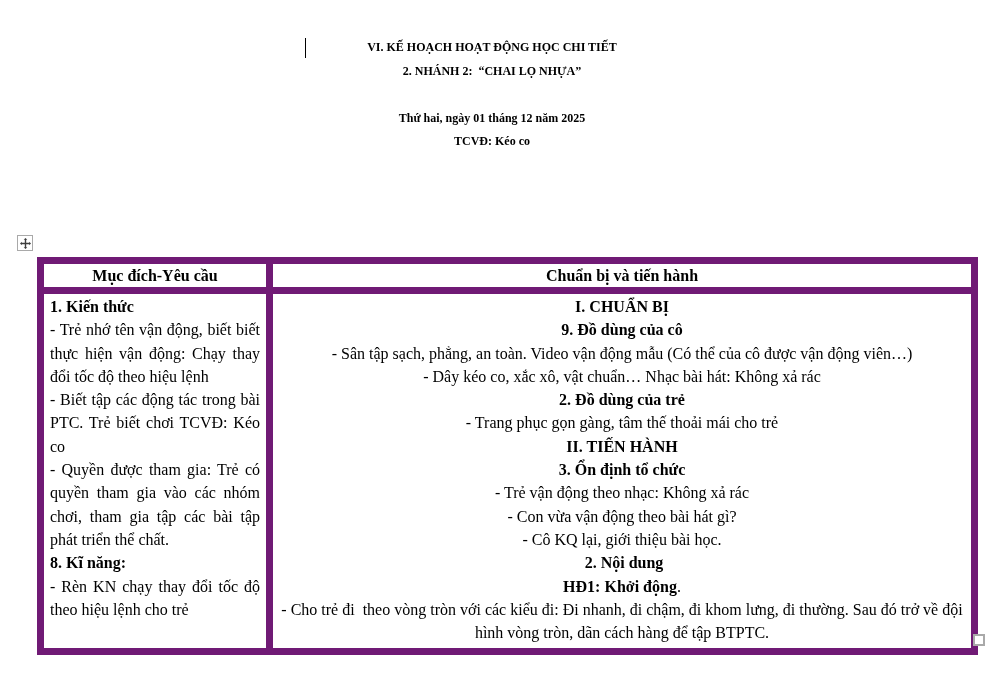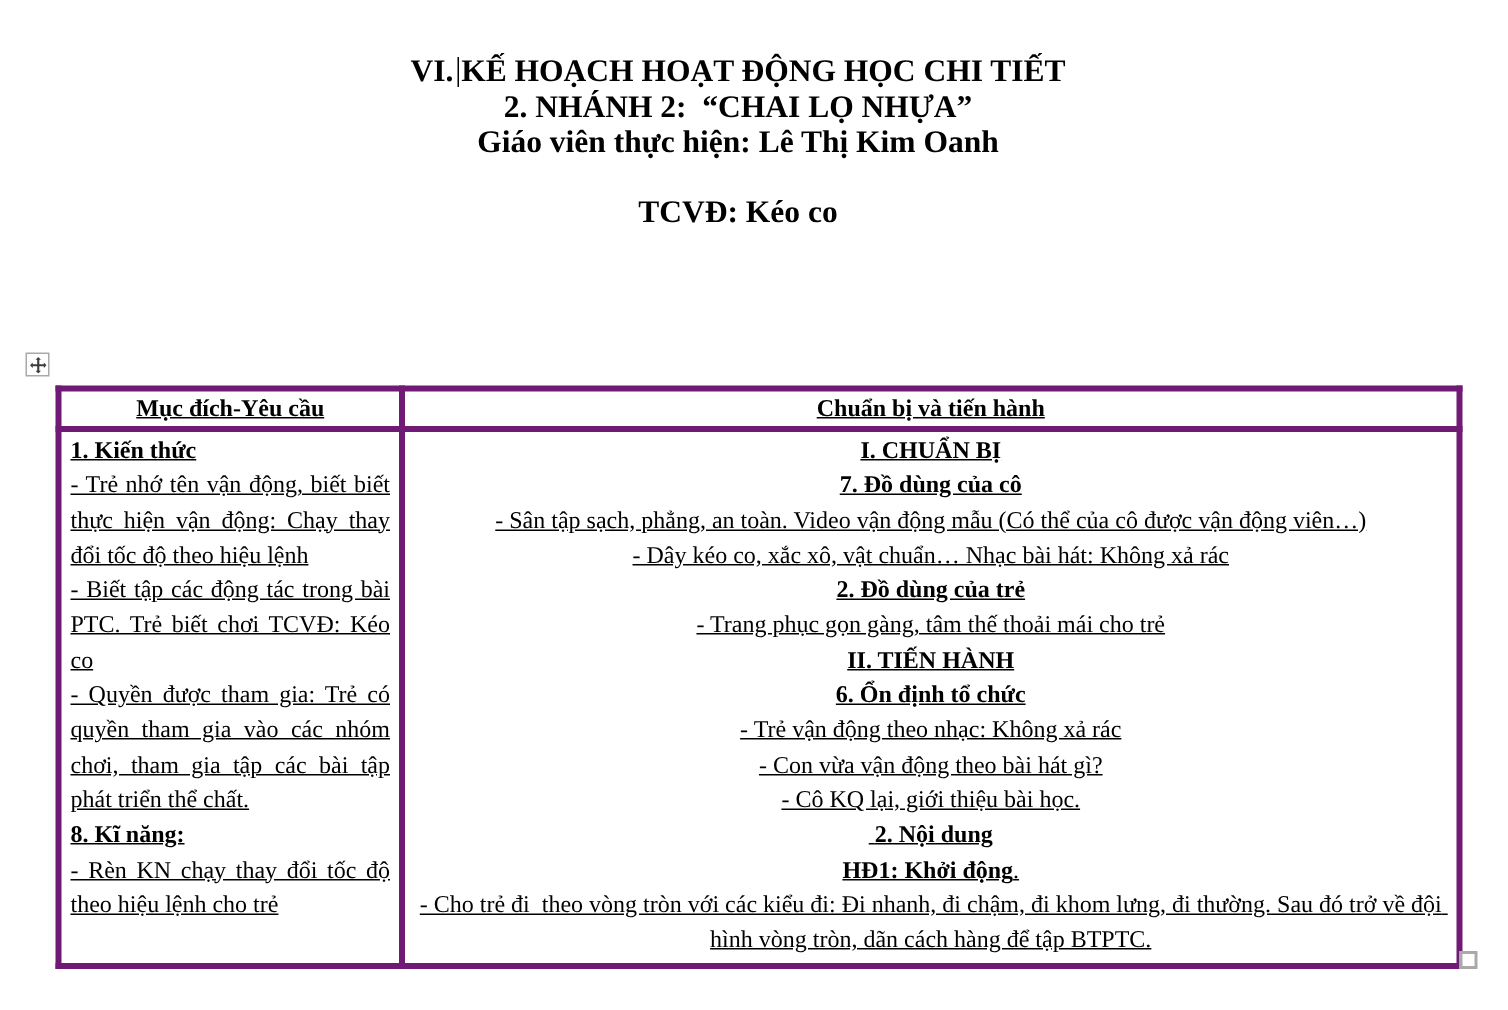--- a/index.html
+++ b/index.html
@@ -5,40 +5,39 @@
   html,body{margin:0;padding:0;}
   body{
     width:1005px;height:673px;
     background:#ffffff;color:#000;
     font-family:"Liberation Serif","DejaVu Serif",serif;
     position:relative;overflow:hidden;
   }
   .doc-header{
     position:absolute;top:36px;left:0;width:984px;
     text-align:center;font-weight:bold;
-    font-size:21px;line-height:23.5px;
+    font-size:12px;line-height:23.5px;
   }
   .hline{white-space:pre-wrap;}
   .spacer{height:23.5px;}
   .text-cursor{
     position:absolute;left:305px;top:38px;width:1px;height:20px;background:#000;
   }
   .move-handle{
     position:absolute;left:17px;top:235px;width:16px;height:16px;
     border:1px solid #a9a9a9;background:#fff;box-sizing:border-box;
     display:flex;align-items:center;justify-content:center;
   }
   table.doc-table{
     position:absolute;left:37px;top:257px;width:934px;
     border-collapse:collapse;table-layout:fixed;
     font-size:16px;
   }
   .doc-table th,.doc-table td{
-    border:4px solid #701a75;
-    text-decoration:underline;
+    border:7px solid #701a75;
   }
   .doc-table th{
     font-size:16px;font-weight:bold;text-align:center;
     height:23px;line-height:23px;padding:0;
   }
   .doc-table td{
     vertical-align:top;padding:1px 6px 4px 6px;
   }
   .para{line-height:23.3px;min-height:23.3px;text-align:center;}
   .cell-left .para{text-align:justify;}
@@ -49,22 +48,22 @@
   }
 </style>
 </head>
 <body>
 
 <div class="text-cursor"></div>
 
 <div class="doc-header">
   <div class="hline">VI. KẾ HOẠCH HOẠT ĐỘNG HỌC CHI TIẾT</div>
   <div class="hline">2. NHÁNH 2:  “CHAI LỌ NHỰA”</div>
-  <div class="hline">Giáo viên thực hiện: Lê Thị Kim Oanh</div>
   <div class="spacer"></div>
+  <div class="hline">Thứ hai, ngày 01 tháng 12 năm 2025</div>
   <div class="hline">TCVĐ: Kéo co</div>
 </div>
 
 <div class="move-handle">
   <span style="display:flex;">
     <svg width="11" height="11" viewBox="0 0 11 11">
       <path fill="#3c3c3c" d="M5.5,0 L7.3,1.8 L6.2,1.8 L6.2,4.8 L9.2,4.8 L9.2,3.7 L11,5.5 L9.2,7.3 L9.2,6.2 L6.2,6.2 L6.2,9.2 L7.3,9.2 L5.5,11 L3.7,9.2 L4.8,9.2 L4.8,6.2 L1.8,6.2 L1.8,7.3 L0,5.5 L1.8,3.7 L1.8,4.8 L4.8,4.8 L4.8,1.8 L3.7,1.8 Z"></path>
     </svg>
   </span>
 </div>
@@ -85,27 +84,27 @@
       <td class="cell-left">
           <div class="para"><b>1. Kiến thức</b></div>
           <div class="para">- Trẻ nhớ tên vận động, biết biết thực hiện vận động: Chạy thay đổi tốc độ theo hiệu lệnh</div>
           <div class="para">- Biết tập các động tác trong bài PTC. Trẻ biết chơi TCVĐ: Kéo co</div>
           <div class="para">- Quyền được tham gia: Trẻ có quyền tham gia vào các nhóm chơi, tham gia tập các bài tập phát triển thể chất.</div>
           <div class="para"><b>8. Kĩ năng:</b></div>
           <div class="para">- Rèn KN chạy thay đổi tốc độ theo hiệu lệnh cho trẻ</div>
         </td>
       <td class="cell-right">
           <div class="para"><b>I. CHUẨN BỊ</b></div>
-          <div class="para"><b>7. Đồ dùng của cô</b></div>
+          <div class="para"><b>9. Đồ dùng của cô</b></div>
           <div class="para">- Sân tập sạch, phẳng, an toàn. Video vận động mẫu (Có thể của cô được vận động viên…)</div>
           <div class="para">- Dây kéo co, xắc xô, vật chuẩn… Nhạc bài hát: Không xả rác</div>
           <div class="para"><b>2. Đồ dùng của trẻ</b></div>
           <div class="para">- Trang phục gọn gàng, tâm thế thoải mái cho trẻ</div>
           <div class="para"><b>II. TIẾN HÀNH</b></div>
-          <div class="para"><b>6. Ổn định tổ chức</b></div>
+          <div class="para"><b>3. Ổn định tổ chức</b></div>
           <div class="para">- Trẻ vận động theo nhạc: Không xả rác</div>
           <div class="para">- Con vừa vận động theo bài hát gì?</div>
           <div class="para">- Cô KQ lại, giới thiệu bài học.</div>
           <div class="para"><b> 2. Nội dung</b></div>
           <div class="para"><b>HĐ1: Khởi động</b>.</div>
           <div class="para">- Cho trẻ đi  theo vòng tròn với các kiểu đi: Đi nhanh, đi chậm, đi khom lưng, đi thường. Sau đó trở về đội hình vòng tròn, dãn cách hàng để tập BTPTC.</div>
         </td>
     </tr>
   </tbody>
 </table>

